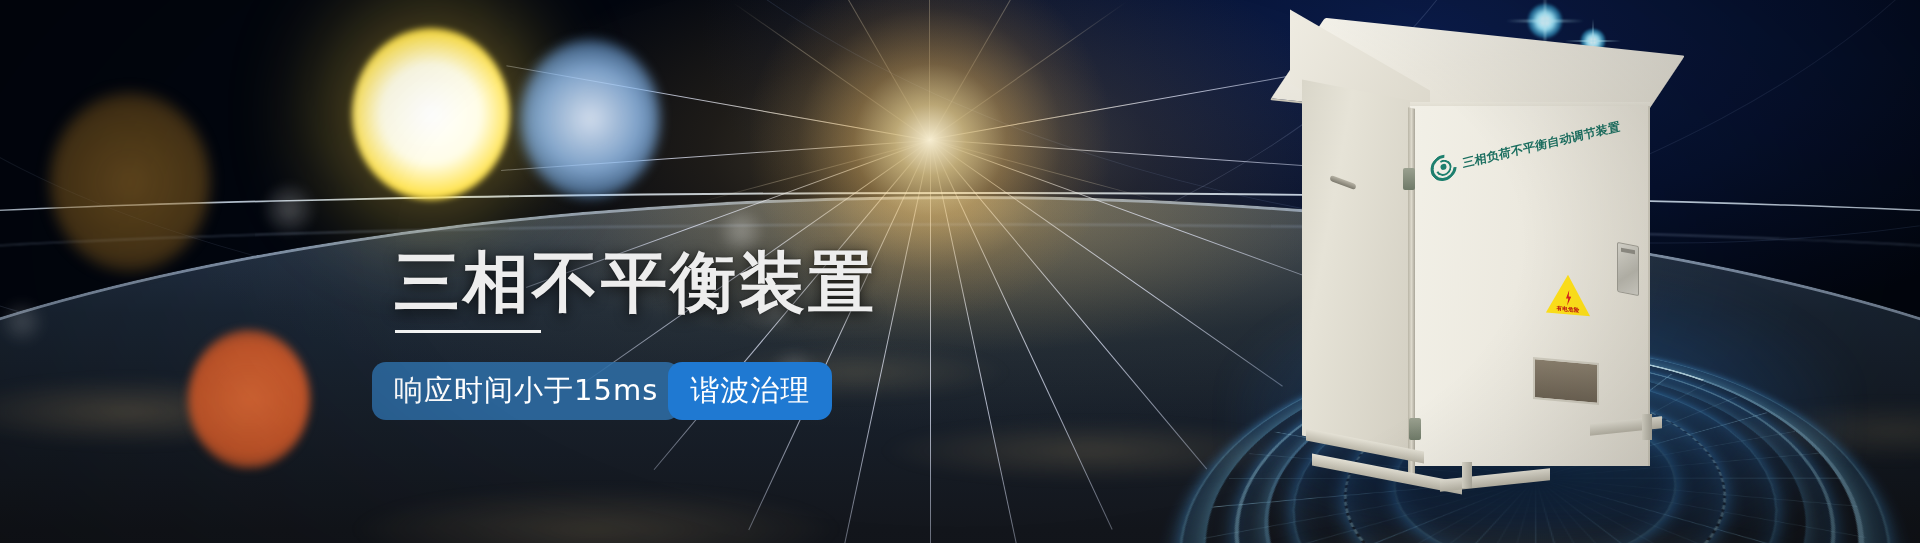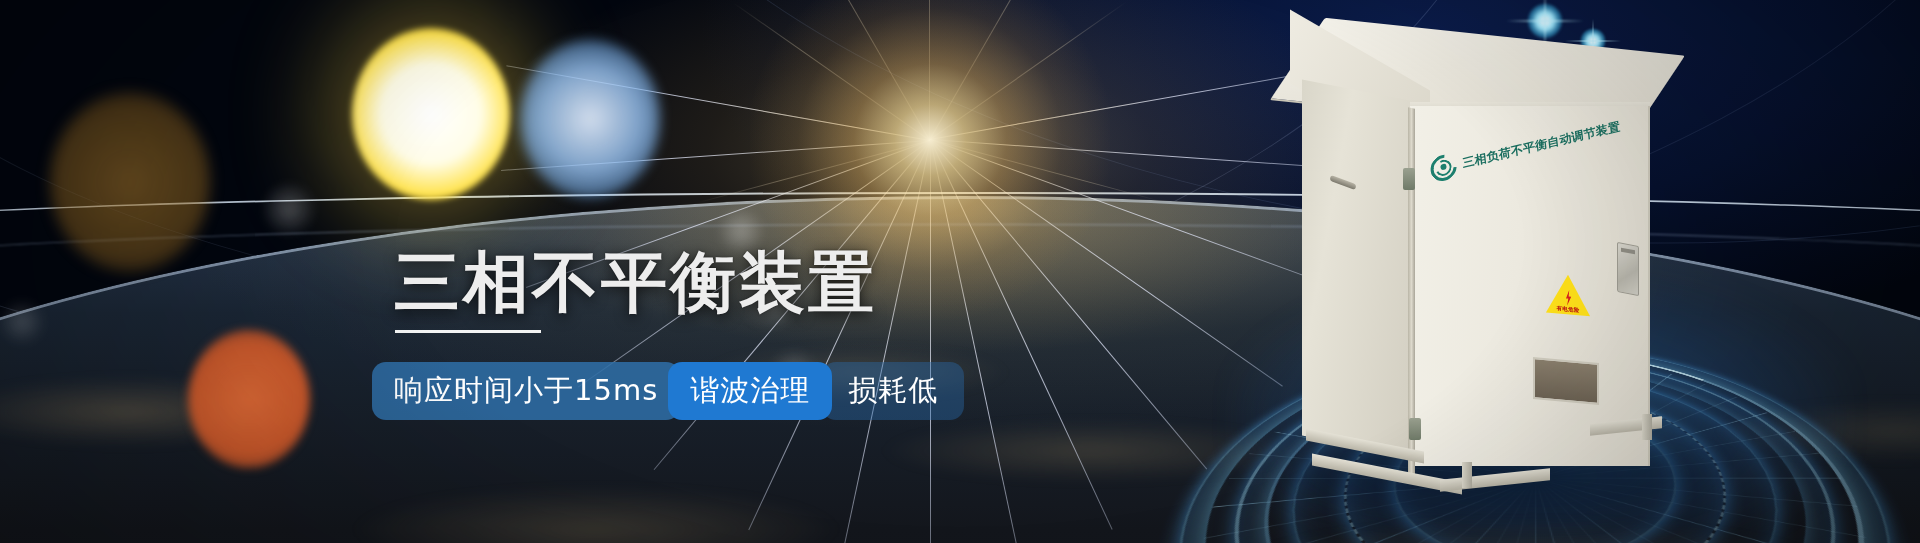--- a/index.html
+++ b/index.html
@@ -592,17 +592,16 @@
     <div class="footpost p1"></div>
     <div class="footpost p2"></div>
   </div>
 
   <div class="title">三相不平衡装置</div>
   <div class="divider"></div>
 
   <div class="pills">
     <div class="pill p1">响应时间小于15ms</div>
     <div class="pill p2">谐波治理</div>
-    <div class="pill p3">损耗低</div>
   </div>
 
   <div class="vignette"></div>
 </div>
 
 </body></html>

